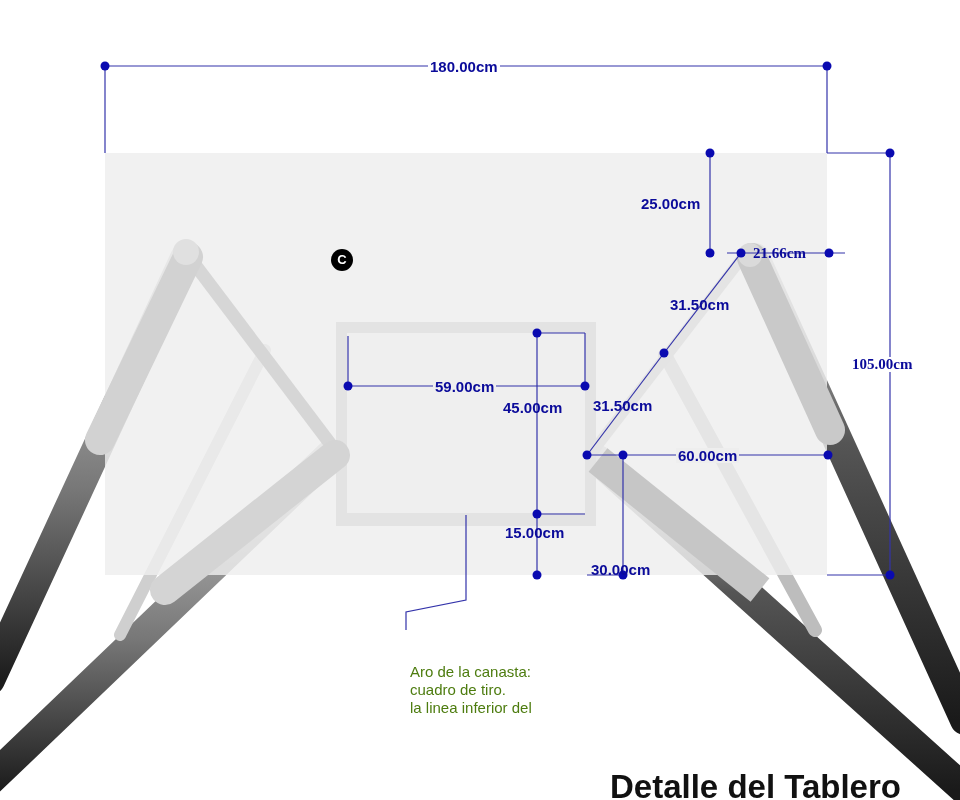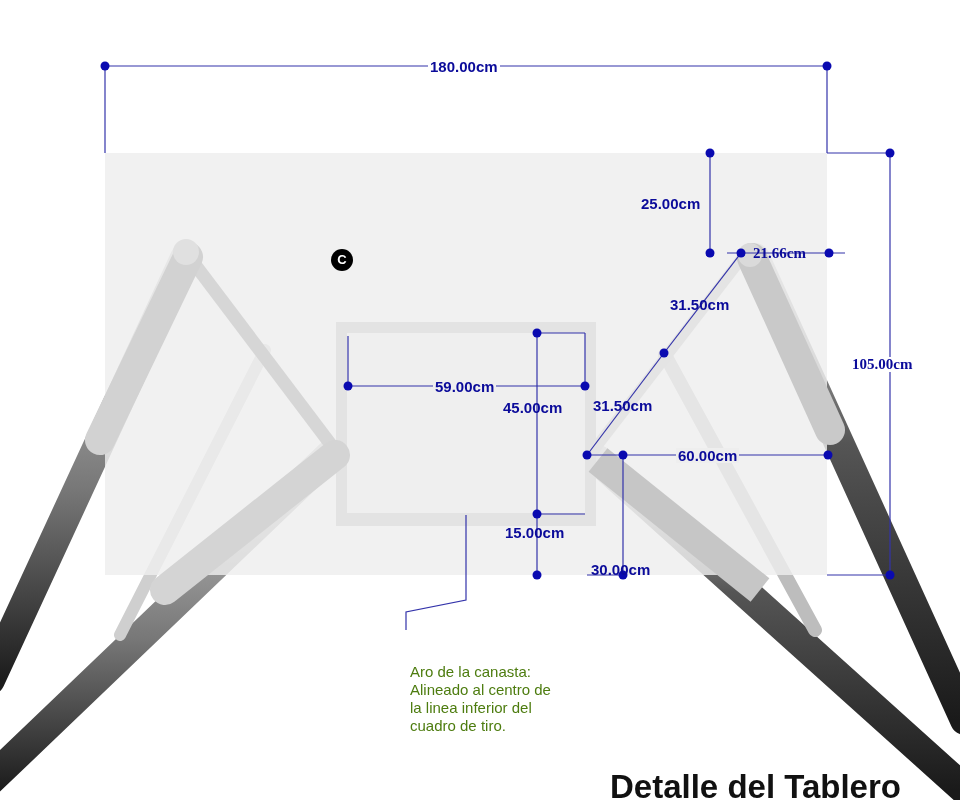--- a/index.html
+++ b/index.html
@@ -155,19 +155,18 @@
   <div class="dim-label" style="left:670px;top:297px;">31.50cm</div>
   <div class="dim-label" style="left:593px;top:398px;">31.50cm</div>
   <div class="dim-label" style="left:433px;top:379px;background:#efefef;padding:0 2px;">59.00cm</div>
   <div class="dim-label" style="left:503px;top:400px;text-align:center;">45.00cm</div>
   <div class="dim-label" style="left:505px;top:525px;">15.00cm</div>
   <div class="dim-label" style="left:591px;top:538px;margin-top:24px;">30.00cm</div>
   <div class="dim-label" style="left:676px;top:448px;background:#eeeeee;padding:0 2px;text-align:right;">60.00cm</div>
 
   <div id="note">
     <div>Aro de la canasta:</div>
-    <div>Alineado al centro de</div>
+    <div>cuadro de tiro.</div>
     <div>la linea inferior del</div>
-    <div>cuadro de tiro.</div>
   </div>
 
   <div id="title">Detalle del Tablero</div>
 </div>
 
 </body></html>

